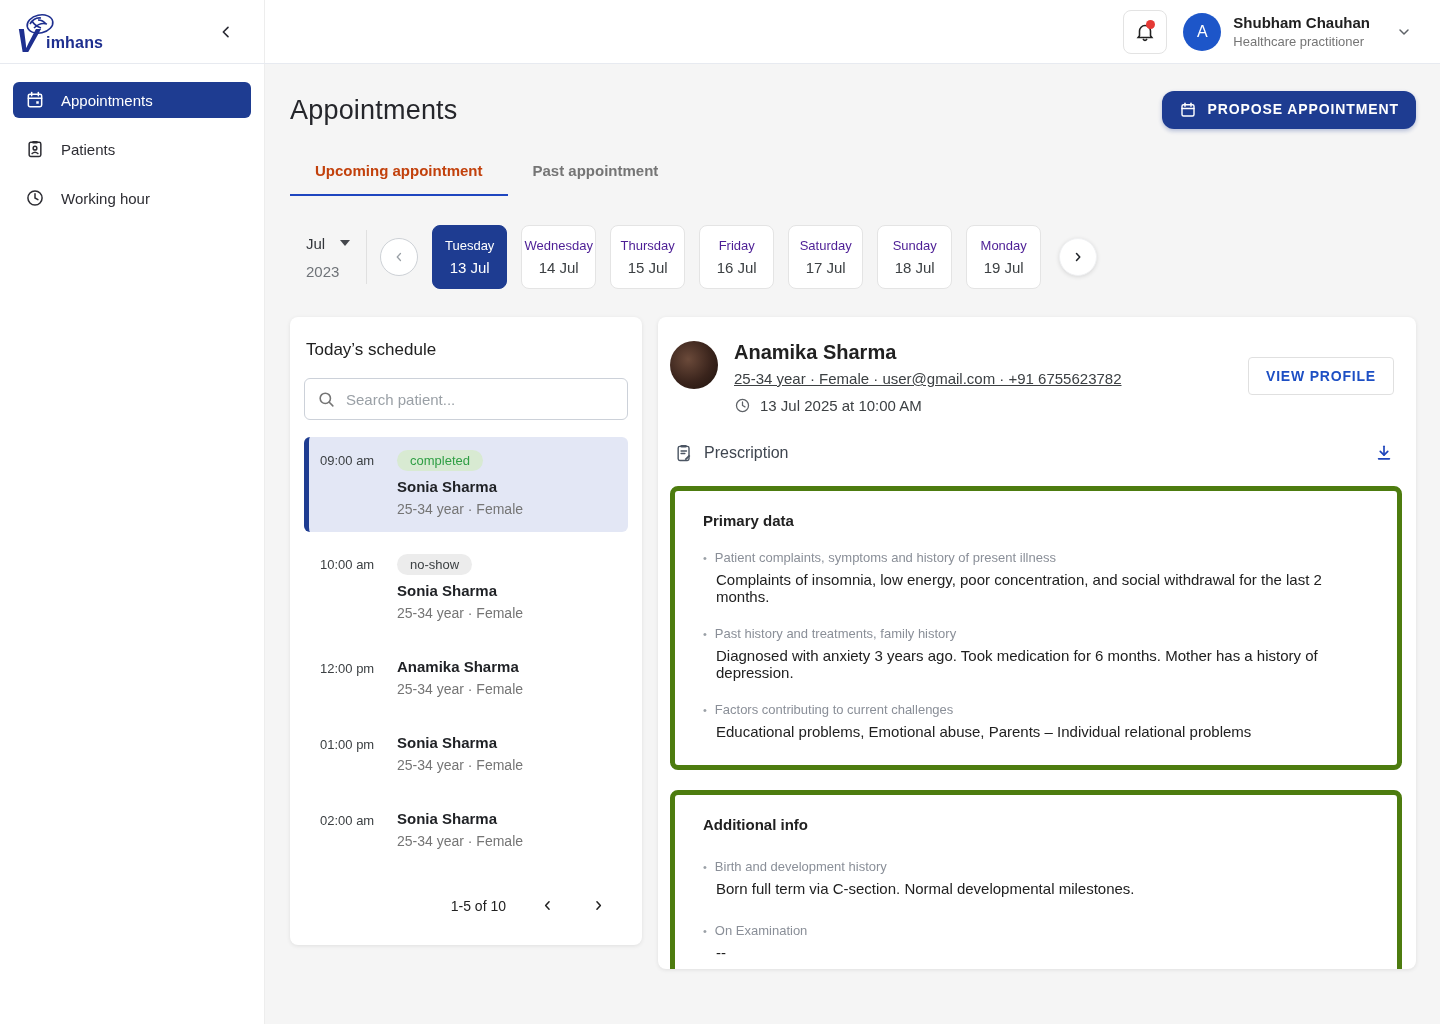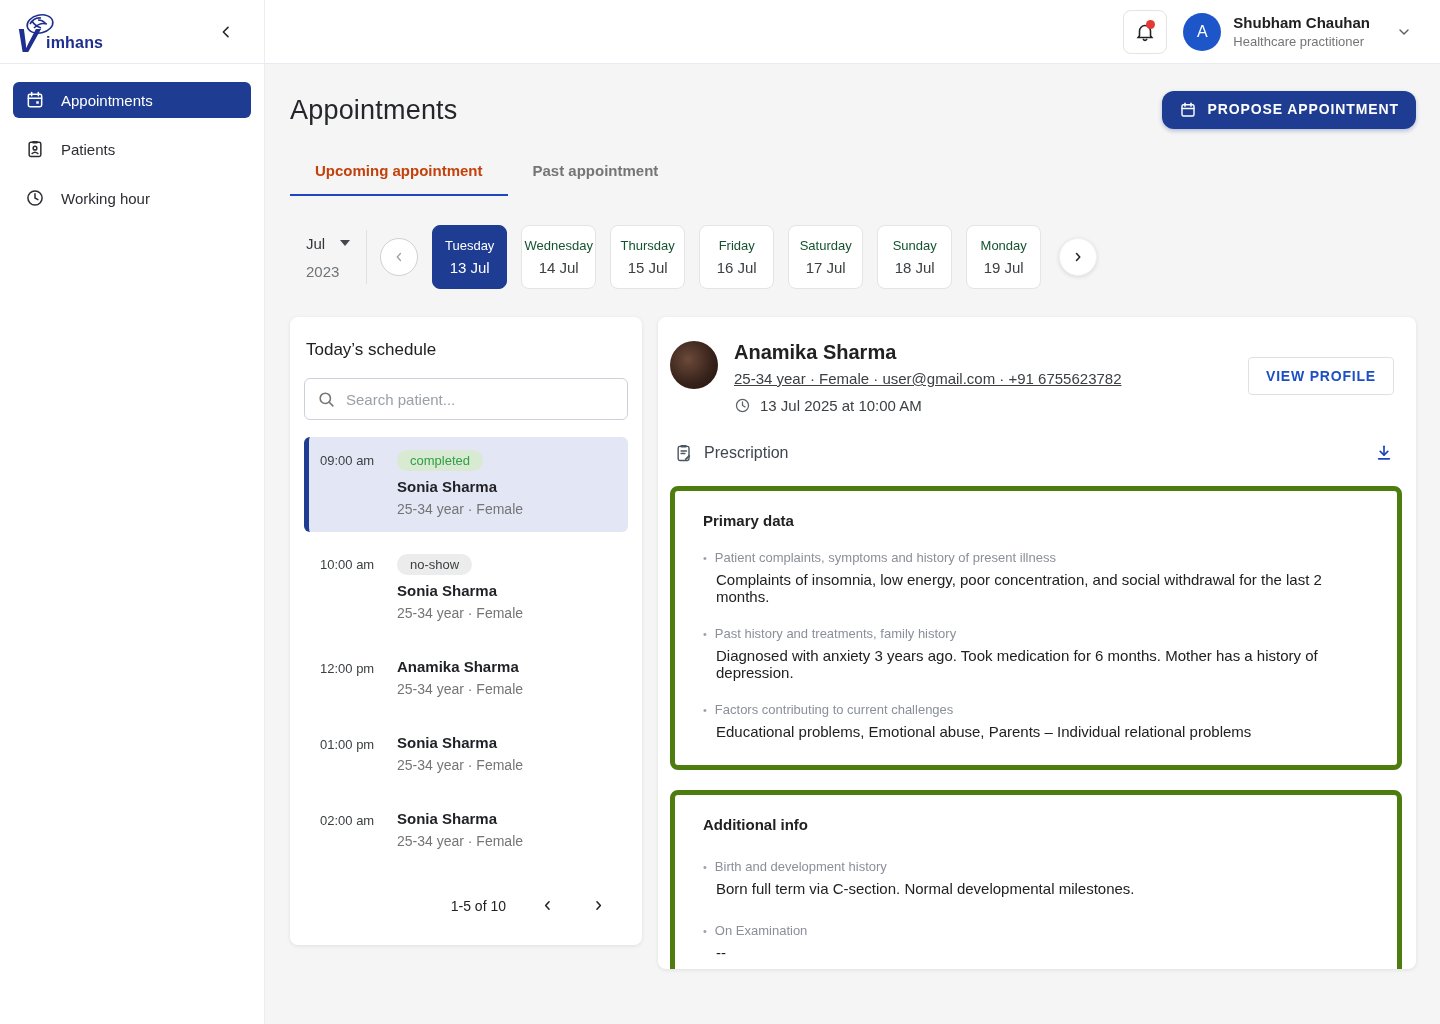--- a/index.html
+++ b/index.html
@@ -62,21 +62,21 @@
   .caret-down { width:0; height:0; border-left:5px solid transparent; border-right:5px solid transparent; border-top:6px solid #44474c; }
   .year { font-size:15px; color:#6f7378; margin-top:11px; }
   .v-divider { width:1px; height:54px; background:#e0e0e0; margin:0 13px 0 16px; }
   .nav-circle { width:38px; height:38px; border-radius:50%; background:#fff; display:flex;
     align-items:center; justify-content:center; cursor:pointer; }
   .nav-circle.prev { border:1px solid #cdd1d6; color:#9aa0a6; }
   .nav-circle.next { border:1px solid #f0f1f3; box-shadow:0 1px 4px rgba(0,0,0,0.12); color:#1f2328; margin-left:18px; }
   .day-card { width:75px; height:64px; margin-left:14px; background:#fff; border:1px solid #e4e4e4;
     border-radius:8px; display:flex; flex-direction:column; align-items:center; justify-content:center;
     gap:6px; cursor:pointer; }
-  .day-weekday { font-size:13px; color:#14532d; }
+  .day-weekday { font-size:13px; color:#4c1d95; }
   .day-date { font-size:15px; color:#3c4043; }
   .day-card.selected { background:#1e3c91; border-color:#1e3c91; }
   .day-card.selected .day-weekday, .day-card.selected .day-date { color:#fff; }
 
   
   .content-row { margin-top:28px; display:flex; gap:16px; align-items:flex-start; }
 
   .schedule-card { width:352px; height:628px; background:#fff; border-radius:8px;
     box-shadow:0 1px 4px rgba(0,0,0,0.09); padding:23px 14px 0; display:flex; flex-direction:column; }
   .schedule-title { font-size:17px; color:#212121; margin-left:2px; }

